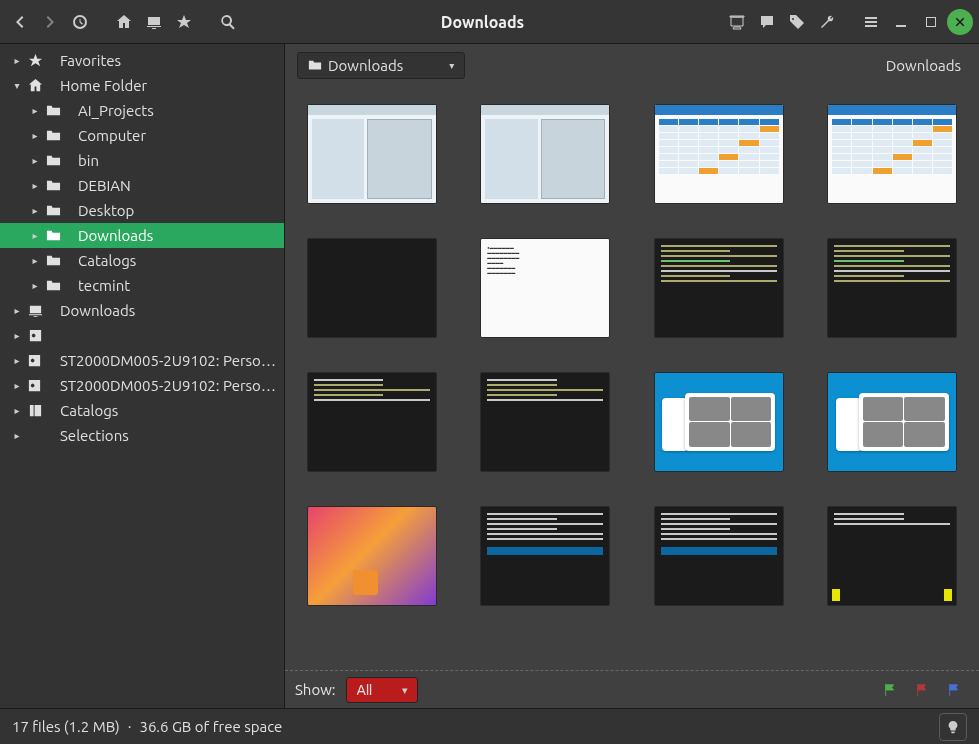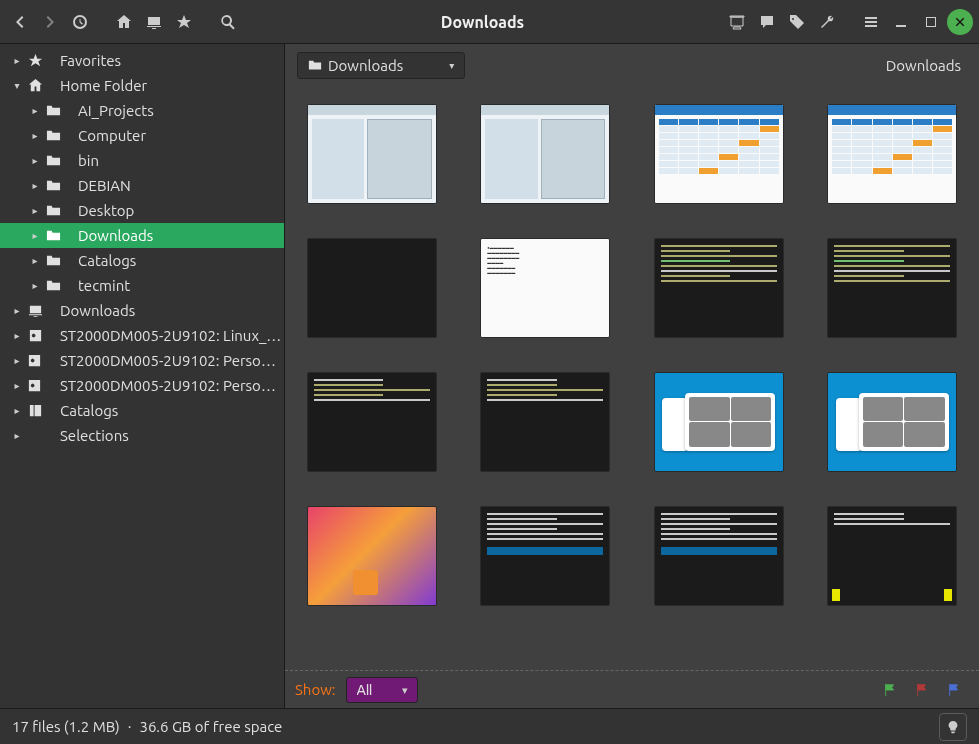--- a/index.html
+++ b/index.html
@@ -169,23 +169,23 @@
 
 .showbar {
   height: 38px;
   background: #404040;
   display: flex;
   align-items: center;
   padding: 0 10px;
   gap: 10px;
   border-top: 1px dashed #666;
 }
-.show-label { font-size: 15px; color: #f97316; }
+.show-label { font-size: 15px; color: #e5e5e5; }
 .show-select {
-  background: #701a75;
+  background: #b91c1c;
   border: 1px solid #232323;
   color: #e0e0e0;
   padding: 4px 44px 4px 10px;
   border-radius: 3px;
   font-size: 14px;
   appearance: none;
   position: relative;
 }
 .select-wrap { position: relative; display:inline-block; }
 .select-wrap::after {
@@ -408,21 +408,20 @@
         </span>
         <span class="tree-label">Downloads</span>
       </div>
       <div class="tree-item">
         <span class="tree-arrow">▸</span>
         <span class="tree-icon">
           <svg viewBox="0 0 16 16">
             <path d="M2 2h12v12H2zM8 8a2 2 0 100 .001z" fill-rule="evenodd"></path>
           </svg>
         </span>
-        <span class="tree-label">ST2000DM005-2U9102: Linux_…</span>
       </div>
       <div class="tree-item">
         <span class="tree-arrow">▸</span>
         <span class="tree-icon">
           <svg viewBox="0 0 16 16">
             <path d="M2 2h12v12H2zM8 8a2 2 0 100 .001z" fill-rule="evenodd"></path>
           </svg>
         </span>
         <span class="tree-label">ST2000DM005-2U9102: Person…</span>
       </div>

